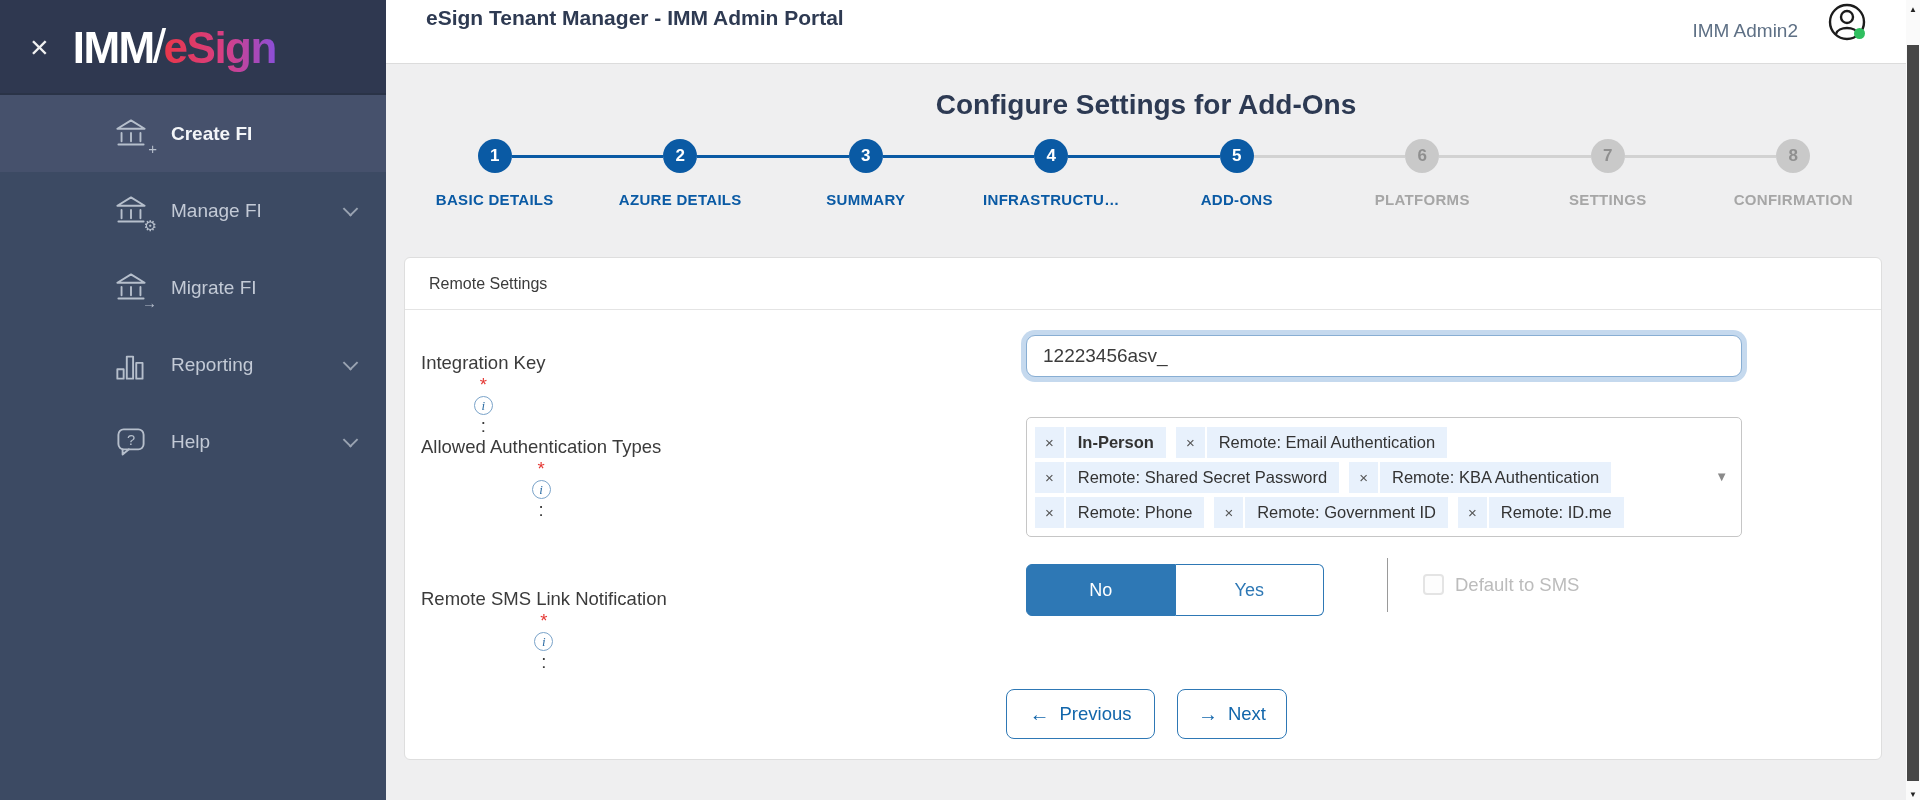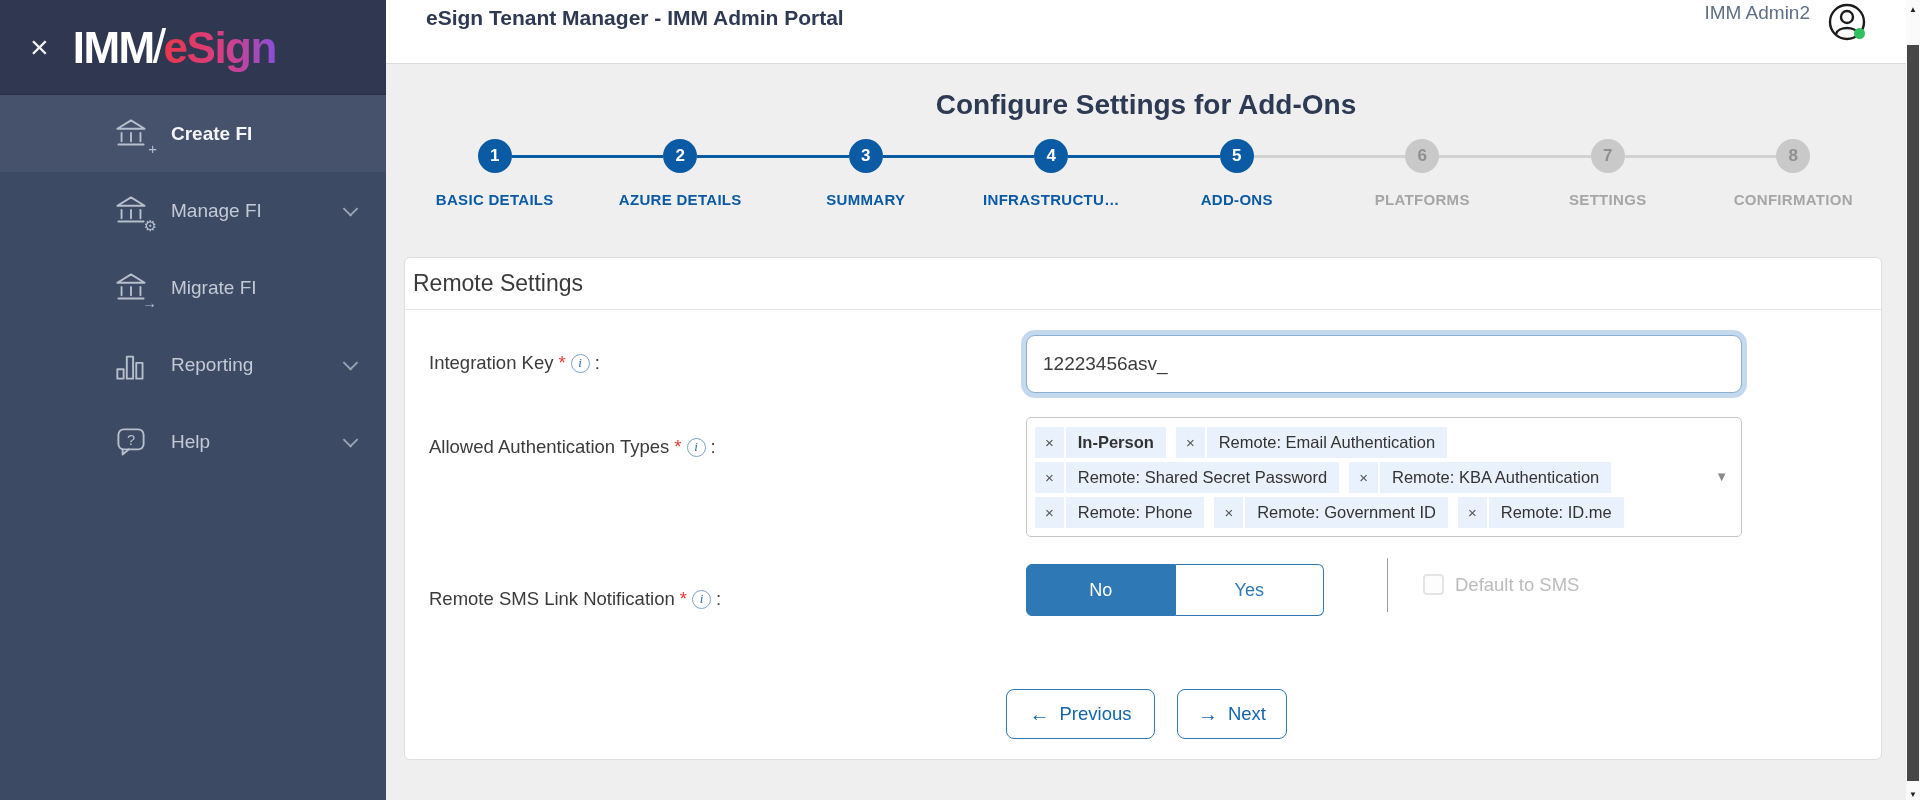--- a/index.html
+++ b/index.html
@@ -21,21 +21,21 @@
   .nav-label { position:absolute; left:171px; top:50%; transform:translateY(-50%); font-size:19px; color:#c3cad6; }
   .nav-item.active .nav-label { color:#f3f5f8; font-weight:700;text-align:center; }
   .chev { position:absolute; right:30px; top:50%; width:11px; height:11px;
           border-right:2px solid #9aa3b2; border-bottom:2px solid #9aa3b2;
           transform:translateY(-70%) rotate(45deg); }
 
   
   .topbar { position:absolute; left:386px; top:0; width:1520px; height:64px; background:#fff;
             border-bottom:1px solid #dcdcdc; }
   .topbar-title { position:absolute; left:40px; top:6px; font-size:21px; font-weight:700; color:#2e3a52; }
-  .user-area { position:absolute; right:36px; top:2px; display:flex; align-items:flex-start; gap:16px; }
+  .user-area { position:absolute; right:36px; top:2px; display:flex; align-items:flex-end; gap:28px; }
   .user-name { font-size:19px; color:#5e7085; padding-bottom:8px; }
 
   
   .scrollbar { position:absolute; right:0; top:0; width:14px; height:800px; background:#fafafa; }
   .sb-up { position:absolute; top:5px; left:50%; transform:translateX(-50%); font-size:8px; color:#222; }
   .sb-thumb { position:absolute; top:45px; left:1px; width:12px; height:736px; background:#474747; }
   .sb-down { position:absolute; bottom:1px; left:50%; transform:translateX(-50%); font-size:8px; color:#222; }
 
   
   .content { position:absolute; left:386px; top:64px; width:1520px; height:736px; }
@@ -53,28 +53,28 @@
   .step.todo .step-label { color:#a6a6a6; }
   .step.line-blue::before, .step.line-gray::before { content:""; position:absolute; top:15.5px;
       right:calc(50% + 17px); width:calc(100% - 34px); height:3px; }
   .step.line-blue::before { background:#0a5aa4; }
   .step.line-gray::before { background:#d2d2d2; }
 
   
   .card { position:absolute; left:18px; top:193px; width:1478px; height:503px; background:#fff;
           border:1px solid #dedede; border-radius:6px; }
   .card-header { height:52px; border-bottom:1px solid #e4e4e4; display:flex; align-items:center;
-                 padding-left:8px; font-size:23px; color:#3b3b3b; }
-  .lbl { position:absolute; left:24px; display:flex; align-items:center; gap:5px;
-         font-size:18.5px; color:#3b3b3b; }
+                 padding-left:24px; font-size:16px; color:#3b3b3b; }
+  .lbl { position:absolute; left:16px; display:flex; align-items:center; 
+         font-size:18.5px; color:#3b3b3b;flex-direction:column; }
   .req { color:#e53935; }
   .info { width:19px; height:19px; border:1px solid #7aa3c9; border-radius:50%; color:#2e6da4;
           font-style:italic; font-family:"Liberation Serif",serif; font-size:13px;
           display:inline-flex; align-items:center; justify-content:center; cursor:pointer; }
-  .key-input { position:absolute; left:621px; top:77px; width:716px; height:58px;
+  .key-input { position:absolute; left:621px; top:77px; width:716px; height:42px;
                border:1px solid #88aed3; border-radius:9px; box-shadow:0 0 0 5px #c5d9ee;
                padding:0 16px; font-size:19px; color:#3c3c3c; background:#fff; font-family:inherit; outline:none; }
   .tagbox { position:absolute; left:621px; top:159px; width:716px; height:120px;
             border:1px solid #c6c6c6; border-radius:5px; padding:5px 40px 5px 8px; }
   .tag-row { display:flex; margin:4px 0; }
   .tag { display:inline-flex; align-items:center; height:31px; background:#e8f1fc;
          margin-right:10px; font-size:16.5px; color:#333; white-space:nowrap; }
   .tag-x { height:100%; display:flex; align-items:center; padding:0 10px;
            border-right:2px solid #fff; font-size:15px; color:#555; cursor:pointer; }
   .tag-t { padding:0 12px; }

